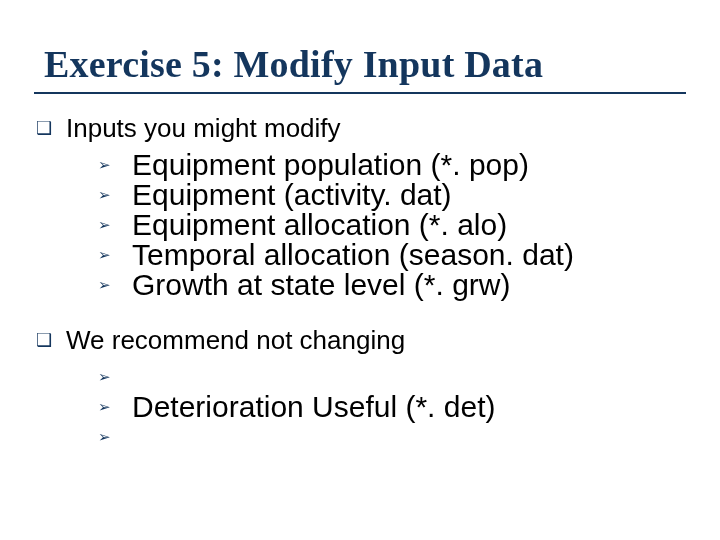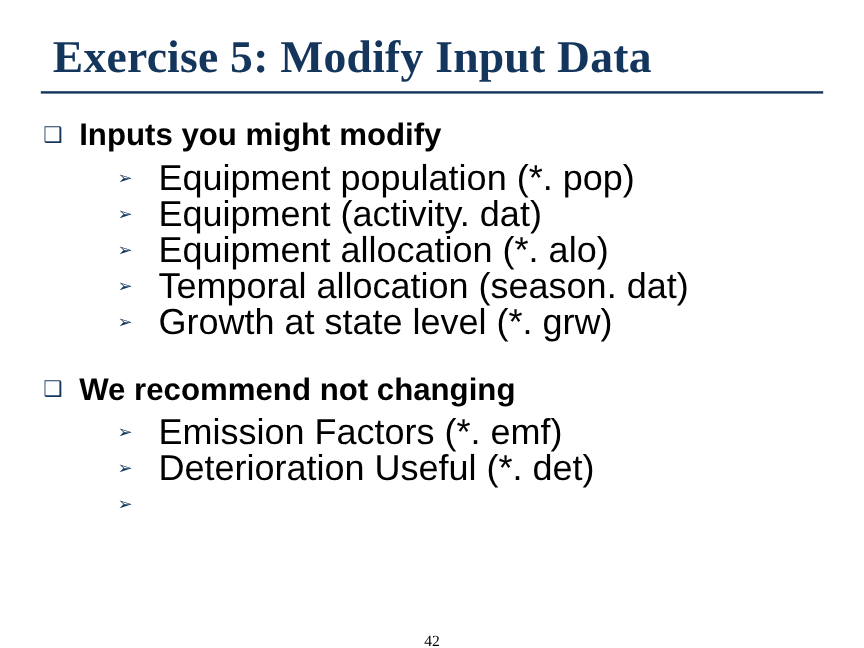--- a/index.html
+++ b/index.html
@@ -16,21 +16,21 @@
     position: relative;
     width: 720px;
     height: 540px;
     box-sizing: border-box;
   }
   .title {
     font-family: "Times New Roman", Times, serif;
     font-size: 38px;
     color: #14365d;
     font-weight: bold;
-    margin: 26px 0 6px 44px;
+    margin: 42px 0 6px 44px;
     letter-spacing: 0.2px;
   }
   .title-rule {
     margin: 0 34px 0 34px;
     height: 2px;
     background: #14365d;
   }
   .body {
     margin: 18px 0 0 36px;
   }
@@ -40,21 +40,21 @@
     margin: 14px 0 6px 0;
   }
   .h1 .bullet {
     color: #14365d;
     font-size: 18px;
     width: 30px;
     flex: 0 0 30px;
     line-height: 32px;
   }
   .h1 .text {
-    font-weight: bold;
+    font-weight: normal;
     font-size: 26px;
     color: #000;
     line-height: 32px;
   }
   .sub {
     display: flex;
     align-items: flex-start;
     margin: 0 0 0 62px;
   }
   .sub .bullet {
@@ -117,21 +117,20 @@
       <span class="bullet">➢</span>
       <span class="text">Growth at state level (*. grw)</span>
     </div>
 
     <div class="h1 group2">
       <span class="bullet">❑</span>
       <span class="text">We recommend not changing</span>
     </div>
     <div class="sub">
       <span class="bullet">➢</span>
-      <span class="text">Emission Factors (*. emf)</span>
     </div>
     <div class="sub">
       <span class="bullet">➢</span>
       <span class="text">Deterioration Useful (*. det)</span>
     </div>
     <div class="sub">
       <span class="bullet">➢</span>
     </div>
 
   </div>

